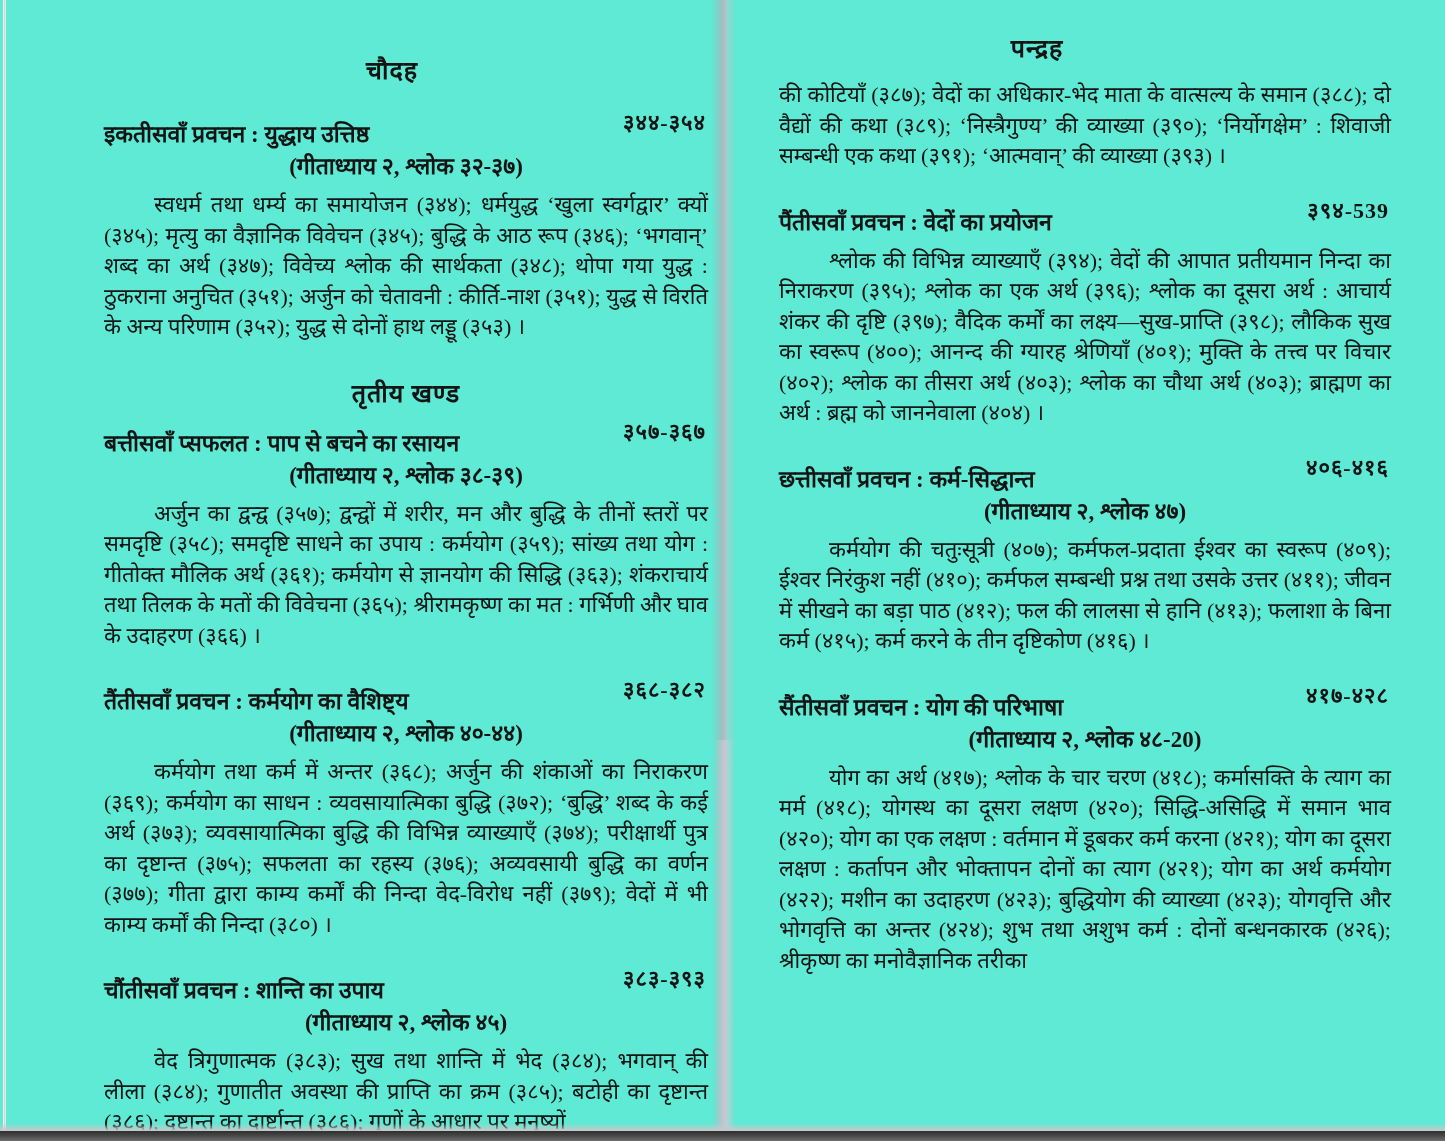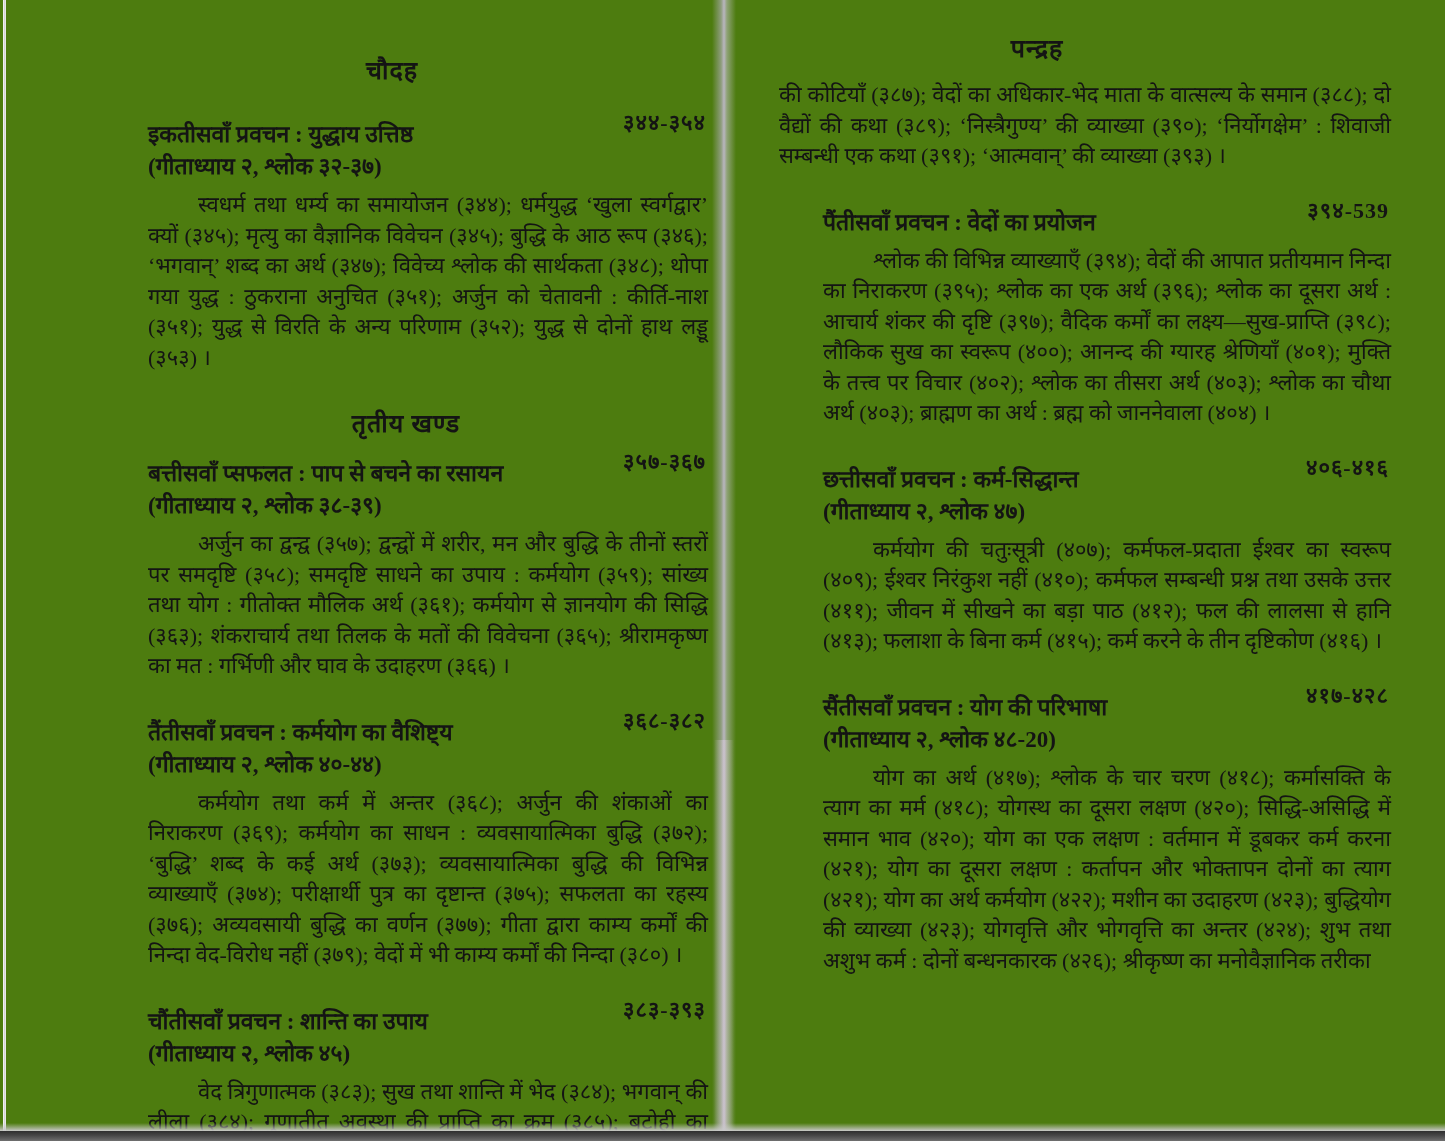--- a/index.html
+++ b/index.html
@@ -2,21 +2,21 @@
 <html><head>
 <meta charset="utf-8">
 <style>
   * { margin:0; padding:0; box-sizing:border-box; }
   html,body { background:#ffffff; }
   body { font-family:"Liberation Serif","DejaVu Serif",serif; color:#141414; }
 
   .scan {
     position:relative;
     width:1445px; height:1141px;
-    background:#4d7c0f;
+    background:#5eead4;
     overflow:hidden;
   }
 
   
   .edge-left {
     position:absolute; left:3px; top:0; width:3px; height:100%;
     background:linear-gradient(to right,#ffffff,#d4d4d6,#efefef);
   }
   .gutter {
     position:absolute; left:712px; top:0; width:24px; height:100%;
@@ -53,35 +53,36 @@
   .page-left  .page-num-header { transform:translateX(-14px); margin-bottom:22px; }
   .page-right .page-num-header { transform:translateX(-48px); margin-bottom:16px; }
 
   .section-heading {
     text-align:center;
     font-size:25px; font-weight:bold;
     margin-top:32px; margin-bottom:6px;
     letter-spacing:1px;
   }
 
-  .entry { margin-top:24px;margin-left:44px; }
+  .entry { margin-top:24px; }
   .entry-head { position:relative; padding-top:12px; }
   .entry-title {
     font-size:23px; font-weight:bold;
     line-height:30px;
   }
   .entry-pages {
     position:absolute; right:2px; top:-2px;
     font-size:22px; font-weight:bold;
     letter-spacing:1px;
   }
   .entry-sub {
     font-size:23px; font-weight:bold;
     line-height:30px;
     margin-top:2px;
+    text-align:center;
   }
   .entry-body, .cont-body {
     font-size:22px;
     line-height:30.5px;
     text-align:justify;
     margin-top:8px;
   }
   .entry-body { text-indent:50px; }
   .cont-body  { text-indent:0; margin-top:0; }
 </style>

